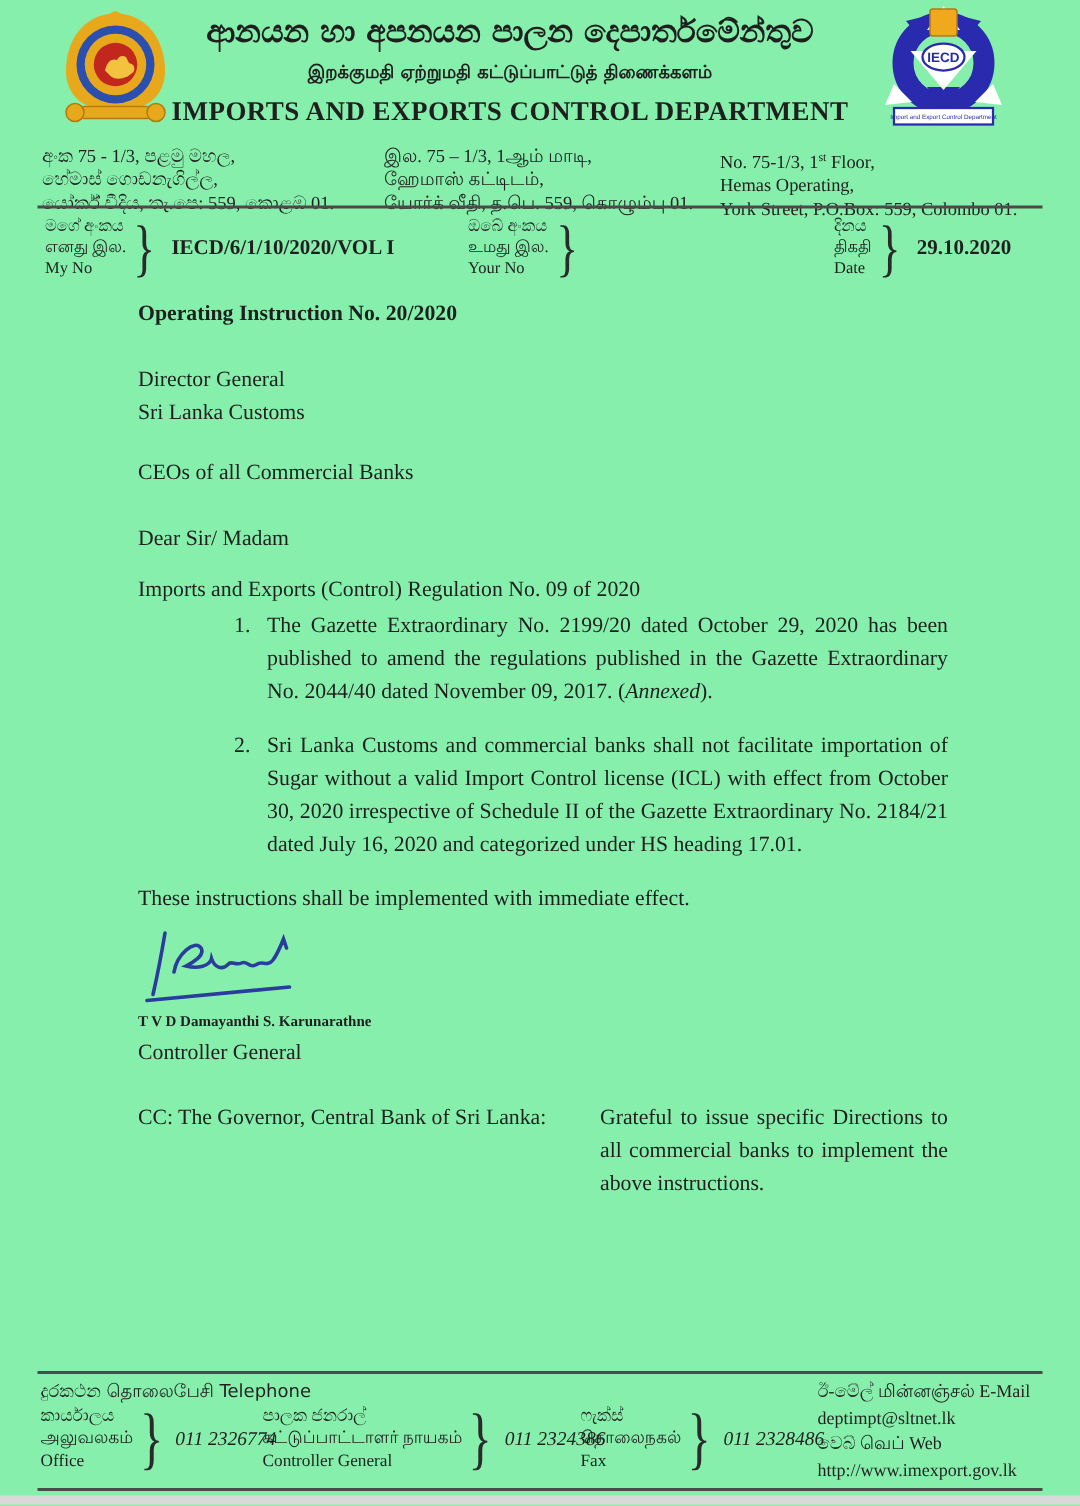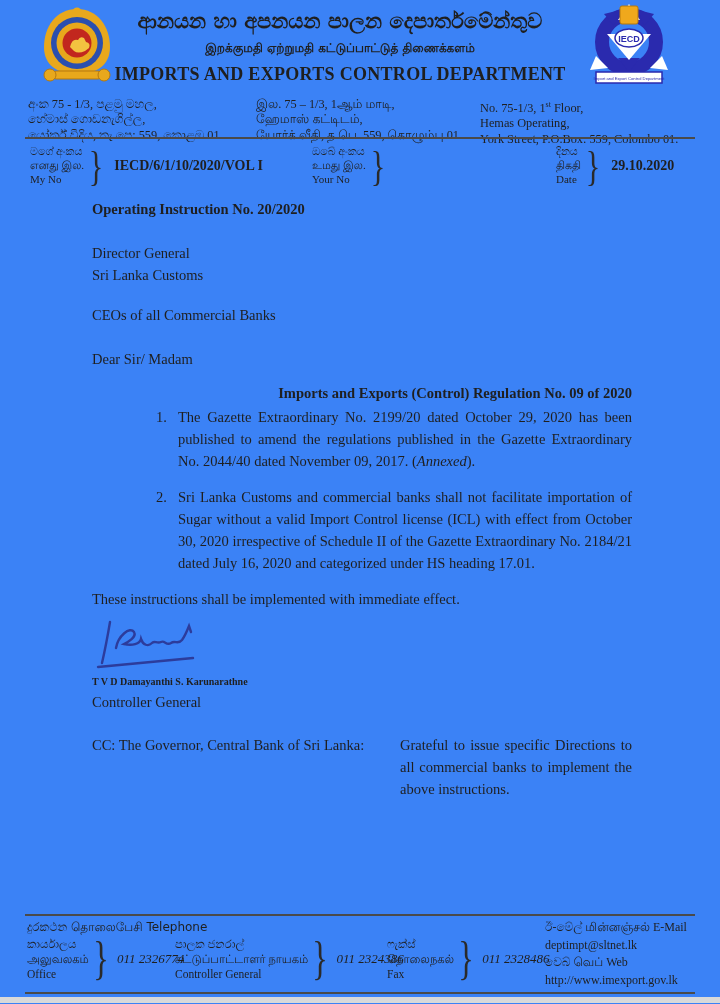--- a/index.html
+++ b/index.html
@@ -1,19 +1,19 @@
 <!DOCTYPE html>
 <html><head>
 <meta charset="utf-8">
 <style>
   * { margin:0; padding:0; box-sizing:border-box; }
   html,body { background:#ffffff; }
   #page {
     position:relative; width:720px; height:1004px; margin:0 auto;
-    background:#3b82f6; overflow:hidden;
+    background:#86efac; overflow:hidden;
     font-family:"Liberation Serif", serif; color:#1f1f1f;
   }
 
   
   .emblem { position:absolute; left:38px; top:5px; width:78px; height:84px; }
   .header-center { position:absolute; left:114px; top:8px; width:452px; text-align:center; }
   .h-sinhala { font-size:21px; font-weight:bold; line-height:27px; font-family:"DejaVu Sans", sans-serif; }
   .h-tamil   { font-size:12px; font-weight:bold; line-height:26px; font-family:"DejaVu Sans", sans-serif; }
   .h-english { font-size:18px; font-weight:bold; line-height:27px; letter-spacing:0.3px; }
   .dept-logo { position:absolute; left:574px; top:4px; width:110px; height:86px; }
@@ -38,21 +38,21 @@
   .ref-value { font-size:14px; font-weight:bold; white-space:nowrap; margin-left:6px; }
 
   
   .body-block { position:absolute; left:92px; top:198px; width:540px;
                 font-size:14.5px; line-height:22px; text-align:justify; }
   .subject   { font-weight:bold; margin-bottom:22px; text-align:left; }
   .recipient { text-align:left; }
   .mb4  { margin-bottom:4px; }  .mb8  { margin-bottom:8px; }
   .mb12 { margin-bottom:12px; }
   .mb18 { margin-bottom:18px; }
-  .heading   { font-weight:bold; text-align:right; margin-bottom:2px; }
+  .heading   { font-weight:normal; text-align:left; margin-bottom:2px; }
   .list-item { display:flex; margin-left:64px; margin-bottom:14px; }
   .list-num  { flex:0 0 22px; text-align:left; }
   .list-text { flex:1; text-align:justify; }
   .closing   { text-align:left; margin-bottom:8px; }
   .signature-wrap { height:54px; margin-left:2px; }
   .sig-name  { font-weight:bold; font-size:10px; line-height:20px; text-align:left; }
   .sig-title { font-size:14.5px; line-height:20px; text-align:left; }
   .cc-row   { display:flex; margin-top:22px; }
   .cc-label { white-space:nowrap; margin-right:auto; text-align:center; }
   .cc-text  { flex:0 0 232px; text-align:justify; }

